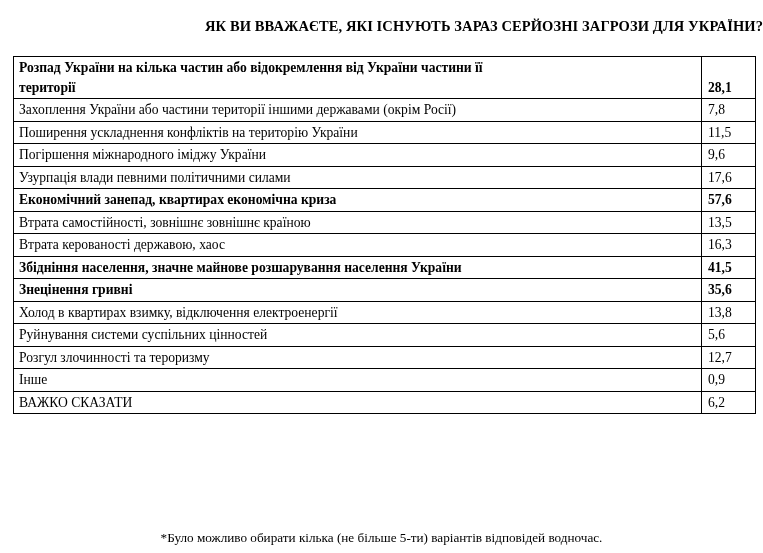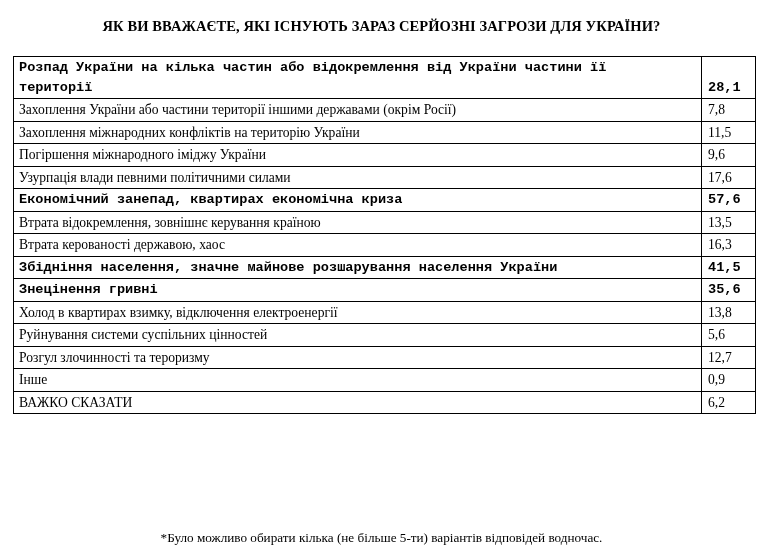--- a/index.html
+++ b/index.html
@@ -18,21 +18,21 @@
     position: relative;
     width: 763px;
     height: 553px;
     background: #ffffff;
   }
   #survey-title {
     position: absolute;
     left: 0;
     top: 17px;
     width: 763px;
-    text-align: center;
+    text-align: right;
     font-size: 14.5px;
     font-weight: bold;
     letter-spacing: 0.1px;
     line-height: 18px;
     white-space: nowrap;
   }
   #table-wrap {
     position: absolute;
     left: 13px;
     top: 56px;
@@ -58,21 +58,20 @@
   }
   table#results-table td.value {
     text-align: left;
     padding-left: 6px;
     vertical-align: bottom;
     white-space: nowrap;
     margin-left: 10px;
   }
   table#results-table tr.bold td {
     font-weight: bold;
-    font-family: Liberation Mono, monospace;
   }
   table#results-table tr.two-line td.label {
     line-height: 19.5px;
   }
   #footnote {
     position: absolute;
     left: 0;
     top: 529px;
     width: 763px;
     text-align: center;
@@ -98,37 +97,37 @@
       <tbody id="results-tbody">
           <tr class="bold two-line">
             <td class="label"><span>Розпад України на кілька частин або відокремлення від України частини її</span><br><span>території</span></td>
             <td class="value">28,1</td>
           </tr>
           <tr>
             <td class="label"><span>Захоплення України або частини території іншими державами (окрім Росії)</span></td>
             <td class="value">7,8</td>
           </tr>
           <tr>
-            <td class="label"><span>Захоплення міжнародних конфліктів на територію України</span></td>
+            <td class="label"><span>Поширення ускладнення конфліктів на територію України</span></td>
             <td class="value">11,5</td>
           </tr>
           <tr>
             <td class="label"><span>Погіршення міжнародного іміджу України</span></td>
             <td class="value">9,6</td>
           </tr>
           <tr>
             <td class="label"><span>Узурпація влади певними політичними силами</span></td>
             <td class="value">17,6</td>
           </tr>
           <tr class="bold">
             <td class="label"><span>Економічний занепад, квартирах економічна криза</span></td>
             <td class="value">57,6</td>
           </tr>
           <tr>
-            <td class="label"><span>Втрата відокремлення, зовнішнє керування країною</span></td>
+            <td class="label"><span>Втрата самостійності, зовнішнє зовнішнє країною</span></td>
             <td class="value">13,5</td>
           </tr>
           <tr>
             <td class="label"><span>Втрата керованості державою, хаос</span></td>
             <td class="value">16,3</td>
           </tr>
           <tr class="bold">
             <td class="label"><span>Збідніння населення, значне майнове розшарування населення України</span></td>
             <td class="value">41,5</td>
           </tr>

